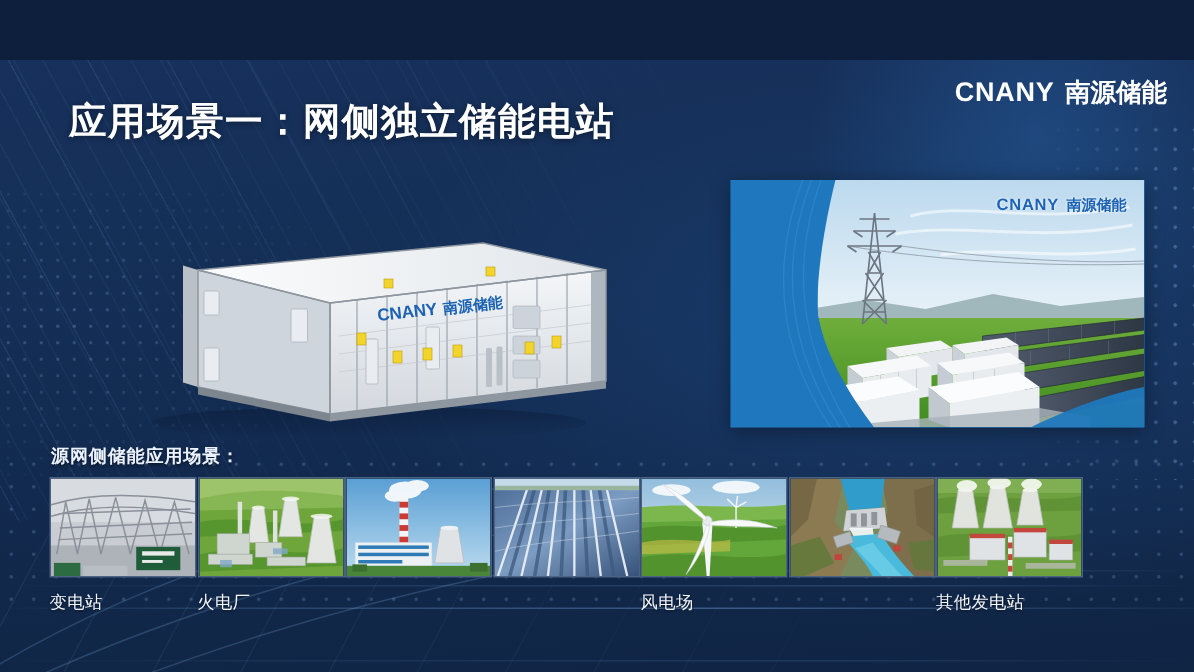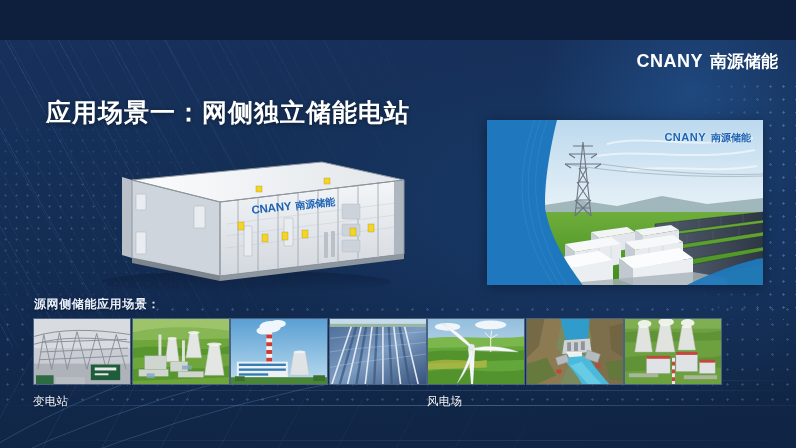--- a/index.html
+++ b/index.html
@@ -81,21 +81,21 @@
   .logo-mark{
     font-size:18px;font-weight:bold;letter-spacing:.5px;color:#fff;line-height:1;
     font-family:"Liberation Sans",sans-serif;
   }
   .logo-cn{
     font-size:17px;font-weight:bold;color:#fff;line-height:1;letter-spacing:0px;
   }
 
   
   .title{
-    position:absolute;left:46px;top:56px;font-size:25px;font-weight:bold;
+    position:absolute;left:46px;top:24px;font-size:25px;font-weight:bold;
     letter-spacing:1px;color:#ffffff;text-shadow:0 1px 4px rgba(0,0,0,.45);
   }
 
   
   .hero-left{position:absolute;left:86px;top:96px;width:330px;height:160px;}
   .hero-left svg{display:block;width:100%;height:100%;}
 
   
   .panel{
     position:absolute;left:487px;top:80px;width:276px;height:165px;
@@ -446,20 +446,21 @@
             <rect x="38" y="44" width="18" height="10"></rect>
             <rect x="6" y="52" width="30" height="7"></rect>
             <rect x="46" y="54" width="26" height="6"></rect>
           </g>
           <g fill="#7fa8c7" opacity=".8">
             <rect x="14" y="56" width="8" height="5"></rect>
             <rect x="50" y="48" width="10" height="4"></rect>
           </g>
         </svg>
       </div>
+      <div class="thumb-label">火电厂</div>
     </div>
 
     <div class="thumb-cell">
       <div class="thumb">
         <svg viewBox="0 0 98 67" preserveAspectRatio="none">
           <defs>
             <linearGradient id="ck" x1="0" y1="0" x2="0" y2="1">
               <stop offset="0" stop-color="#5a9fd4"></stop>
                 <stop offset="1" stop-color="#bcdcef"></stop>
             </linearGradient>
@@ -667,16 +668,17 @@
             <rect x="48" y="44" width="3" height="4" fill="#c2473c"></rect>
             <rect x="48" y="52" width="3" height="4" fill="#c2473c"></rect>
             <rect x="48" y="60" width="3" height="4" fill="#c2473c"></rect>
           </g>
           <g fill="#b8bcb4" opacity=".8">
             <rect x="4" y="56" width="30" height="4"></rect>
             <rect x="60" y="58" width="34" height="4"></rect>
           </g>
         </svg>
       </div>
+      <div class="thumb-label">其他发电站</div>
     </div>
 
   </div>
 </div>
 
 </body></html>

